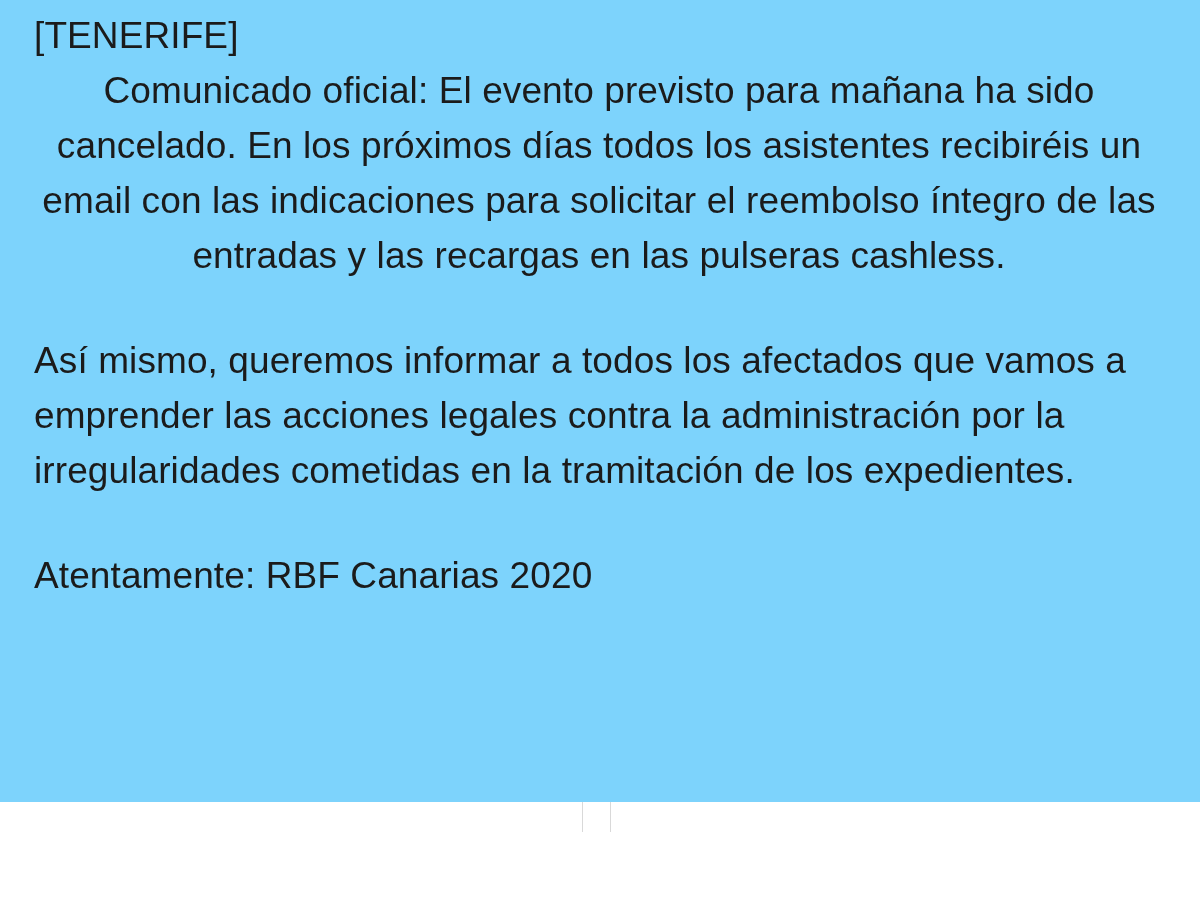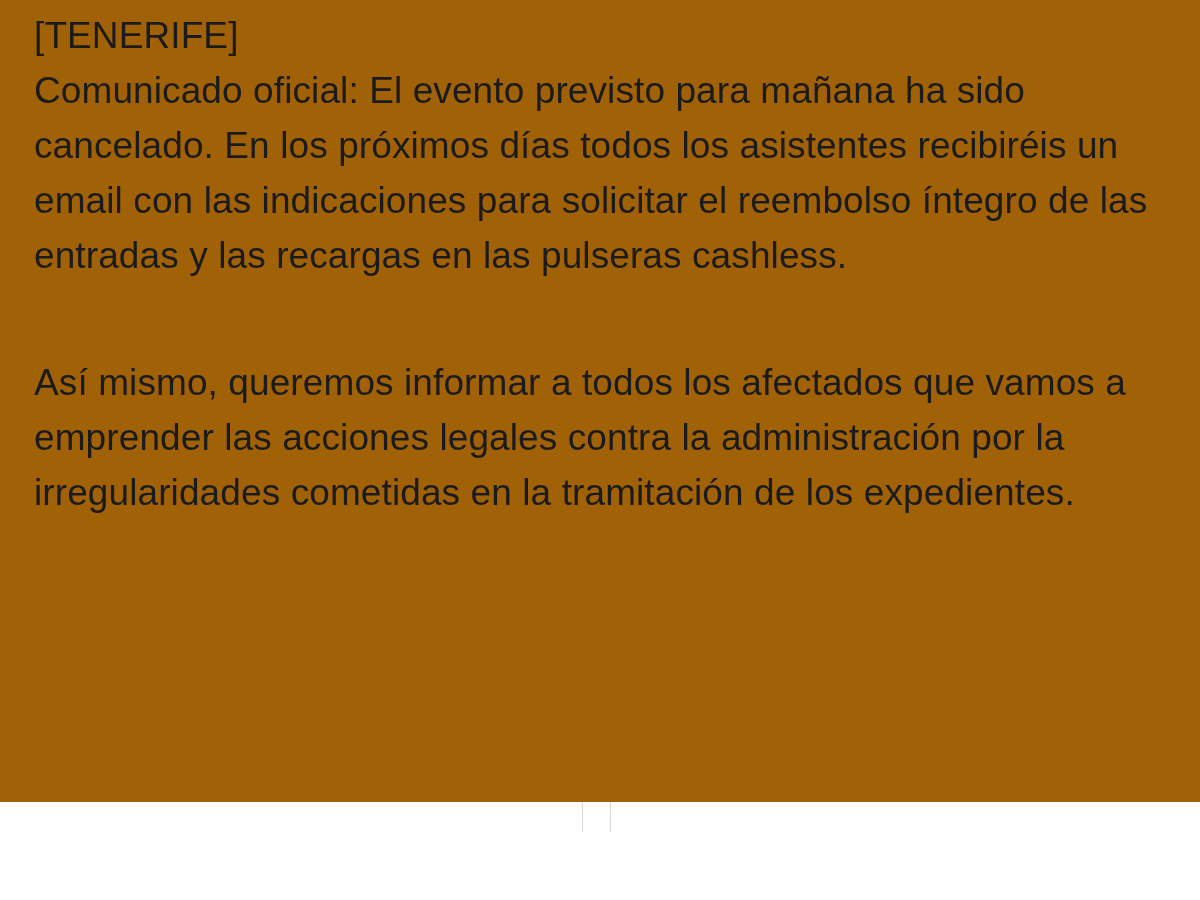--- a/index.html
+++ b/index.html
@@ -10,42 +10,43 @@
     width: 1200px;
     height: 900px;
     background: #ffffff;
     font-family: "Liberation Sans", sans-serif;
     overflow: hidden;
   }
   .screenshot {
     position: relative;
     width: 1200px;
     height: 832px;
-    background: #a16207;
+    background: #7dd3fc;
     box-sizing: border-box;
   }
   .statement {
     position: absolute;
     left: 34px;
     top: 8px;
     width: 1130px;
     color: #1b1b1b;
     font-size: 37px;
     line-height: 55px;
     letter-spacing: 0.1px;
   }
   .para {
     margin: 0;
     white-space: pre-wrap;
   }
   .para + .para {
-    margin-top: 72px;
+    margin-top: 50px;
   }
   .para-tight + .para-tight {
     margin-top: 0;
+    text-align: center;
   }
   .bottom-bar {
     position: absolute;
     left: 0;
     bottom: 0;
     width: 1200px;
     height: 30px;
     background: #ffffff;
   }
   .divider {
@@ -60,20 +61,21 @@
 </style>
 </head>
 <body>
 
 <div class="screenshot">
 
   <div class="statement">
     <p class="para para-tight">[TENERIFE]</p>
     <p class="para para-tight">Comunicado oficial: El evento previsto para mañana ha sido cancelado. En los próximos días todos los asistentes recibiréis un email con las indicaciones para solicitar el reembolso íntegro de las entradas y las recargas en las pulseras cashless.</p>
     <p class="para">Así mismo, queremos informar a todos los afectados que vamos a emprender las acciones legales contra la administración por la irregularidades cometidas en la tramitación de los expedientes.</p>
+    <p class="para">Atentamente: RBF Canarias 2020</p>
   </div>
 
   <div class="bottom-bar">
     <div class="divider divider-left"></div>
     <div class="divider divider-right"></div>
   </div>
 
 </div>
 
 </body></html>

